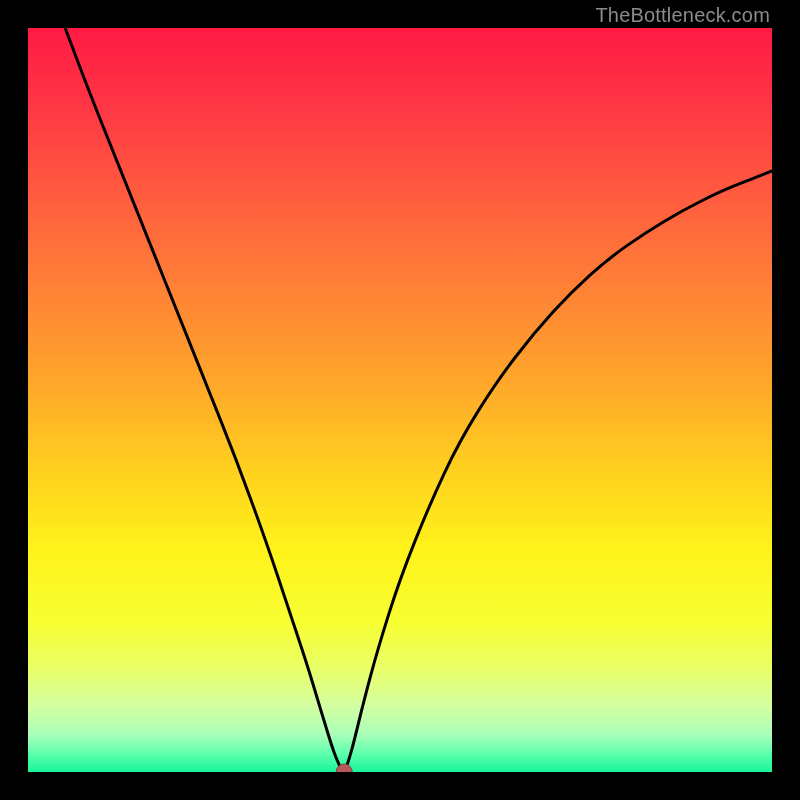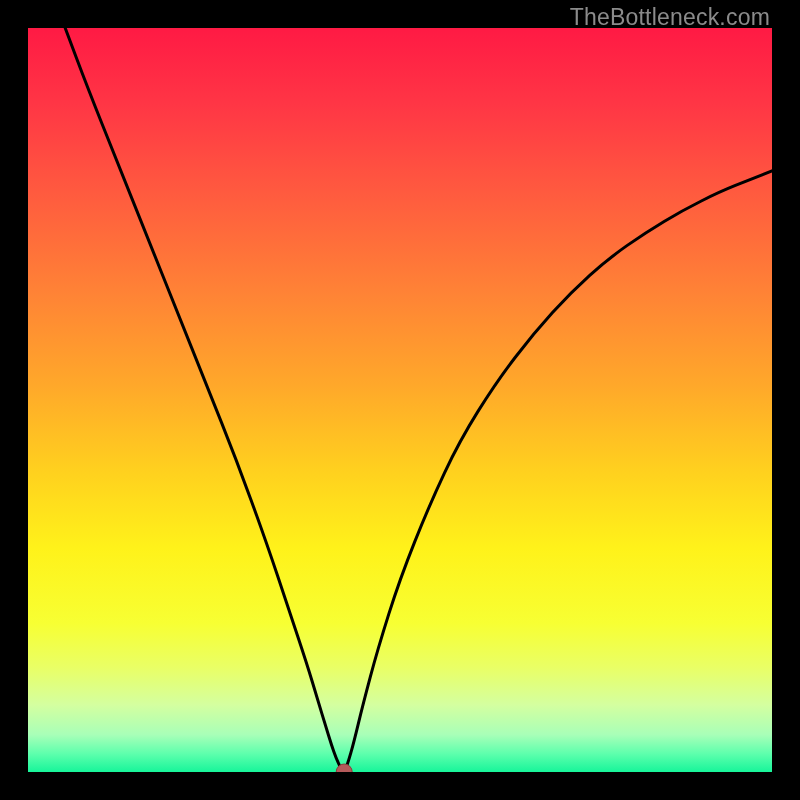--- a/index.html
+++ b/index.html
@@ -24,21 +24,21 @@
     left: 0;
     top: 0;
     width: 744px;
     height: 744px;
   }
   .watermark {
     position: absolute;
     top: 4px;
     right: 30px;
     color: #8b8b8b;
-    font-size: 23px;
+    font-size: 20px;
     font-weight: 500;
     letter-spacing: 0.2px;
     user-select: none;
   }
 </style>
 </head>
 <body>
 
 <div class="frame">
   <svg class="plot" viewBox="0 0 744 744">

